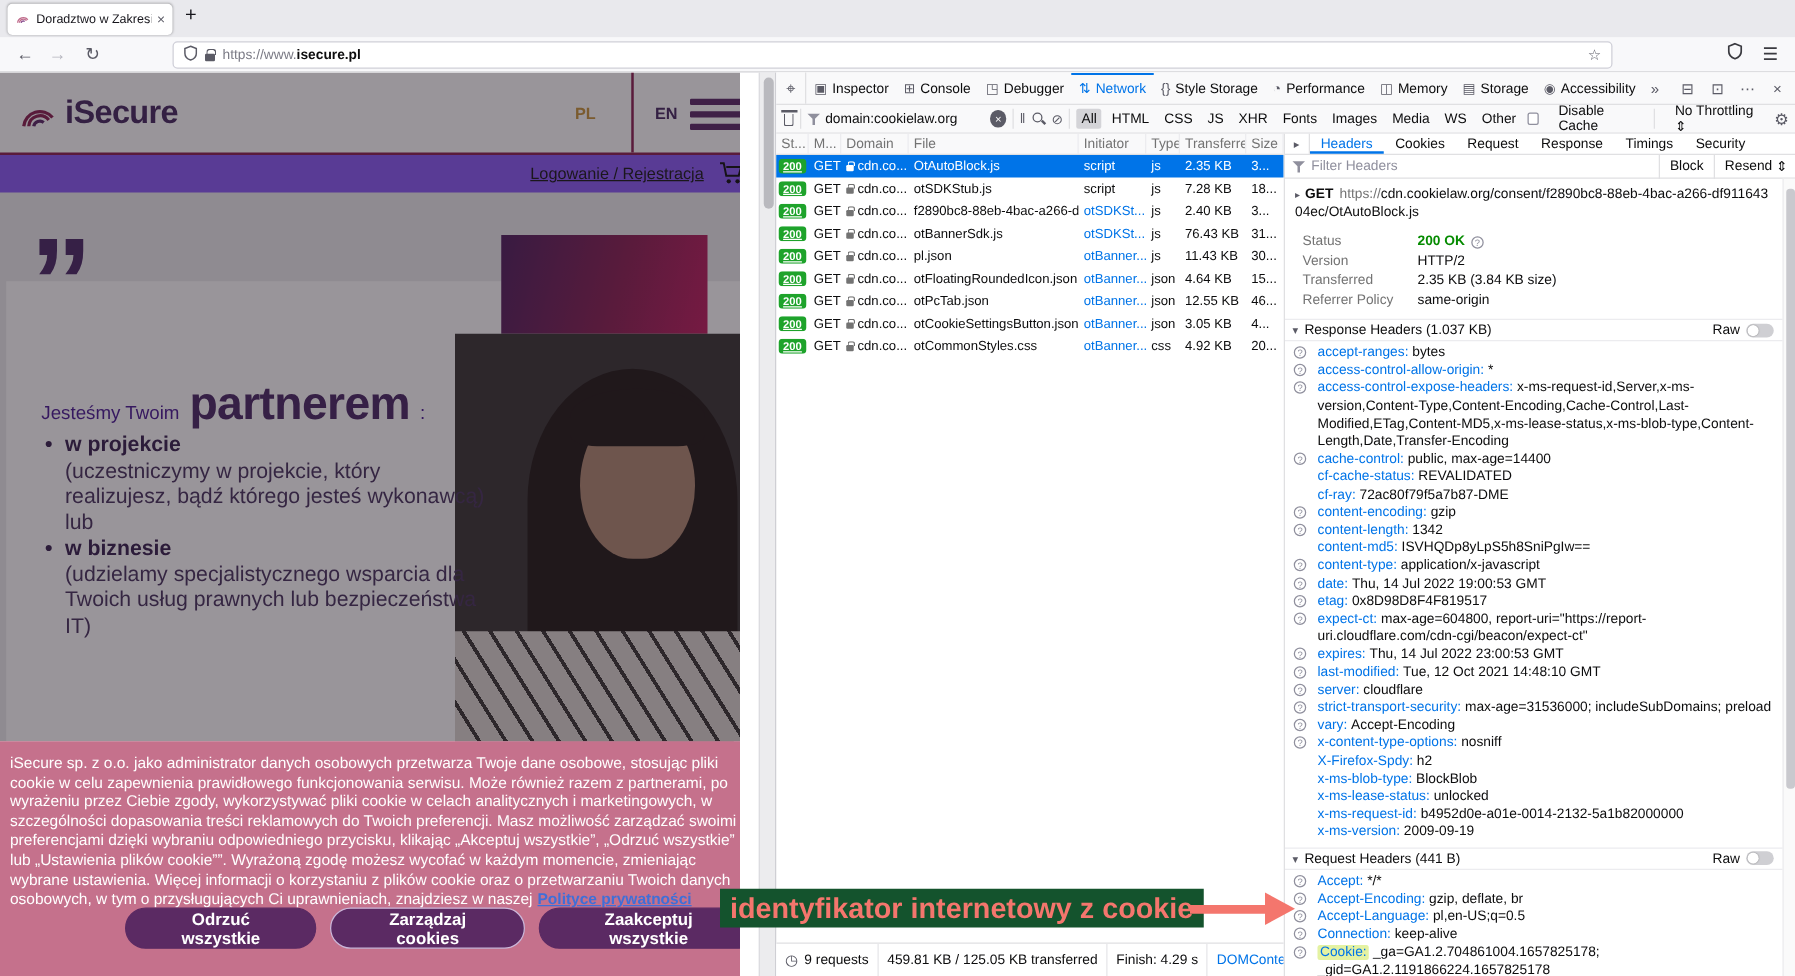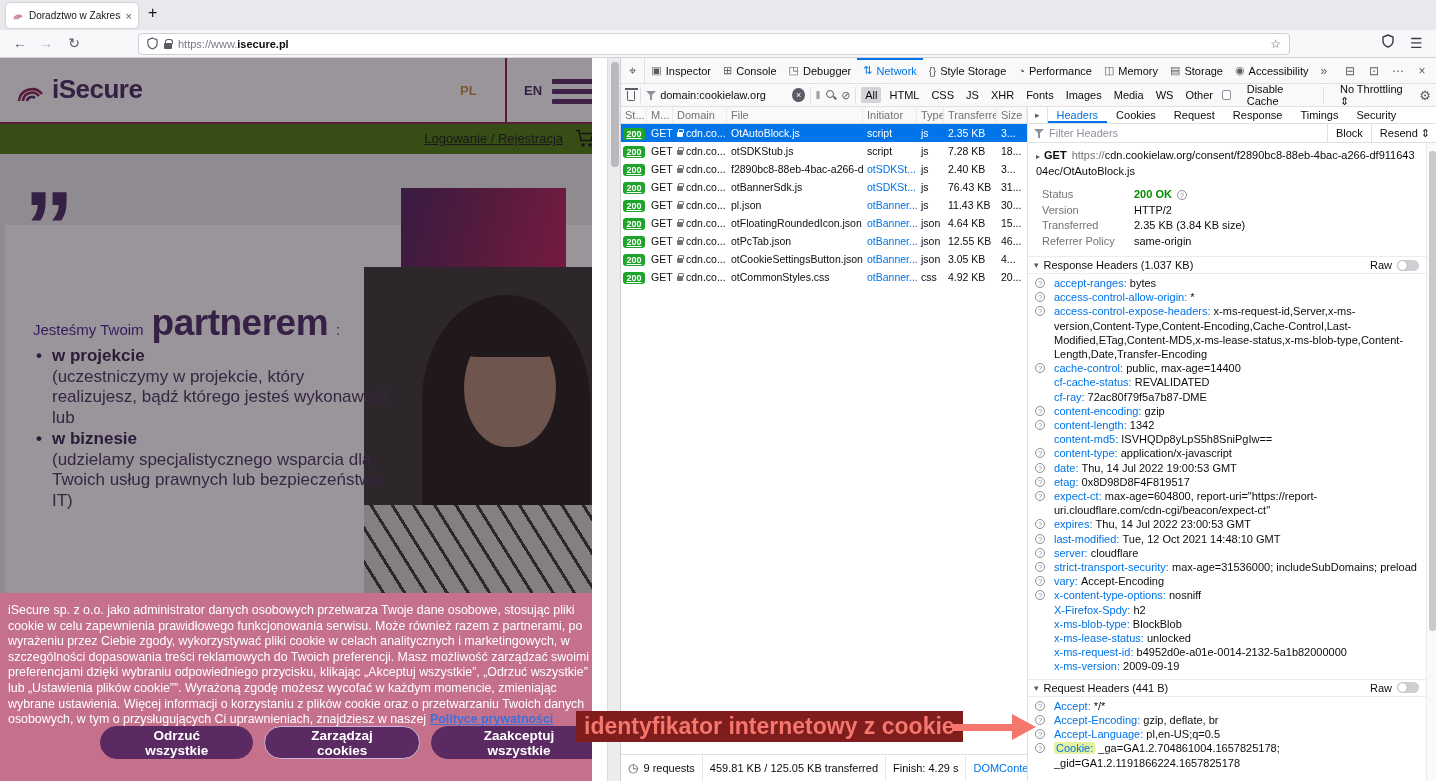--- a/index.html
+++ b/index.html
@@ -30,21 +30,21 @@
   
   .site { position:absolute; left:0; top:58px; width:592px; height:723px; background:#ededef; overflow:hidden; }
   .site-header { position:absolute; left:0; top:0; width:607px; height:66px; background:#fff; border-bottom:2px solid #8c2252; }
   .brand { position:absolute; left:52px; top:16px; font-size:26px; font-weight:600; color:#472a62; letter-spacing:-0.5px; }
   .logo-fp { position:absolute; left:13px; top:15px; }
   .lang-pl { position:absolute; left:460px; top:25px; font-size:13px; font-weight:bold; color:#c8963c; }
   .hdr-div { position:absolute; left:505px; top:0; width:2px; height:64px; background:#8c2252; }
   .lang-en { position:absolute; left:524px; top:25px; font-size:13px; font-weight:bold; color:#472a62; }
   .burger { position:absolute; left:552px; top:21px; width:44px; }
   .burger i { display:block; height:4.5px; background:#5c2a68; margin-bottom:5.5px; border-radius:1px; }
-  .site-subrow { position:absolute; left:0; top:66px; width:607px; height:30px; background:#4d7c0f; }
+  .site-subrow { position:absolute; left:0; top:66px; width:607px; height:30px; background:#8b5cf6; }
   .login-link { position:absolute; right:44px; top:7px; font-size:13px; color:#1a1a1a; text-decoration:underline; }
   .cart { position:absolute; right:12px; top:5px; }
   .card { position:absolute; left:5px; top:167px; width:602px; height:368px; background:#fff; }
   .grad-rect { position:absolute; left:401px; top:130px; width:165px; height:79px;
                background:linear-gradient(105deg,#50215f 0%,#8a2154 55%,#c02060 100%); }
   .photo { position:absolute; left:364px; top:209px; width:241px; height:326px; background:#3b3836; overflow:hidden; }
   .photo .hair { position:absolute; left:58px; top:28px; width:168px; height:310px; background:#241c19; border-radius:50% 50% 12% 12% / 34% 34% 8% 8%; }
   .photo .face { position:absolute; left:100px; top:58px; width:92px; height:122px; background:#b18b74; border-radius:50% 50% 46% 46% / 52% 52% 48% 48%; }
   .photo .fringe { position:absolute; left:92px; top:44px; width:108px; height:46px; background:#241c19; border-radius:50% 50% 20% 20%; }
   .photo .shirt { position:absolute; left:0; bottom:0; width:100%; height:88px;
@@ -161,21 +161,21 @@
   .hlist { padding-top:2px; }
   .hrow { position:relative; padding:0 6px 0 26px; line-height:14.2px; word-break:break-word; }
   .hrow .help { position:absolute; left:7px; top:2px; }
   .hname { color:#0074e8; }
   .hname.hl { background:#e4f2a2; border-radius:2px; padding:0 2px; }
   .hval { color:#0c0c0d; }
   .det-scrollbar { position:absolute; right:0; top:36px; width:11px; height:638px; background:#fafafa; border-left:1px solid #ececee; }
   .det-scroll-thumb { position:absolute; left:1.5px; top:8px; width:7px; height:480px; background:#c9c9ce; border-radius:3px; }
 
   
-  .annotation { position:absolute; left:576px; top:711px; height:31px; background:#7f1d1d; z-index:60;
+  .annotation { position:absolute; left:576px; top:711px; height:31px; background:#14532d; z-index:60;
                 display:flex; align-items:center; padding:0 8px; }
   .annotation .ann-text { font-size:23px; font-weight:bold; color:#f4766d; white-space:nowrap; }
   .ann-arrow { position:absolute; left:952px; top:714px; width:86px; height:26px; z-index:61; }
   .ann-arrow .shaft { position:absolute; left:0; top:10px; width:62px; height:7px; background:#f4766d; }
   .ann-arrow .head { position:absolute; left:60px; top:0; width:0; height:0;
                      border-left:24px solid #f4766d; border-top:13px solid transparent; border-bottom:13px solid transparent; }
 </style>
 </head>
 <body>
 
@@ -590,20 +590,21 @@
           <span>Request Headers (441 B)</span>
           <span class="raw-wrap">
               <span>Raw</span>
               <span class="toggle"></span>
             </span>
         </div>
         <div class="hlist" id="req-list">
             <div class="hrow"><span class="help"></span><span class="hname">Accept:</span><span class="hval">&nbsp;*/*</span></div>
             <div class="hrow"><span class="help"></span><span class="hname">Accept-Encoding:</span><span class="hval">&nbsp;gzip, deflate, br</span></div>
             <div class="hrow"><span class="help"></span><span class="hname">Accept-Language:</span><span class="hval">&nbsp;pl,en-US;q=0.5</span></div>
+            <div class="hrow"><span class="help"></span><span class="hname">Connection:</span><span class="hval">&nbsp;keep-alive</span></div>
             <div class="hrow"><span class="help"></span><span class="hname hl">Cookie:</span><span class="hval">&nbsp;_ga=GA1.2.704861004.1657825178; _gid=GA1.2.1191866224.1657825178</span></div>
           </div>
       </div>
       <div class="det-scrollbar">
         <div class="det-scroll-thumb"></div>
       </div>
     </div>
   </section>
 
   <div class="annotation">

